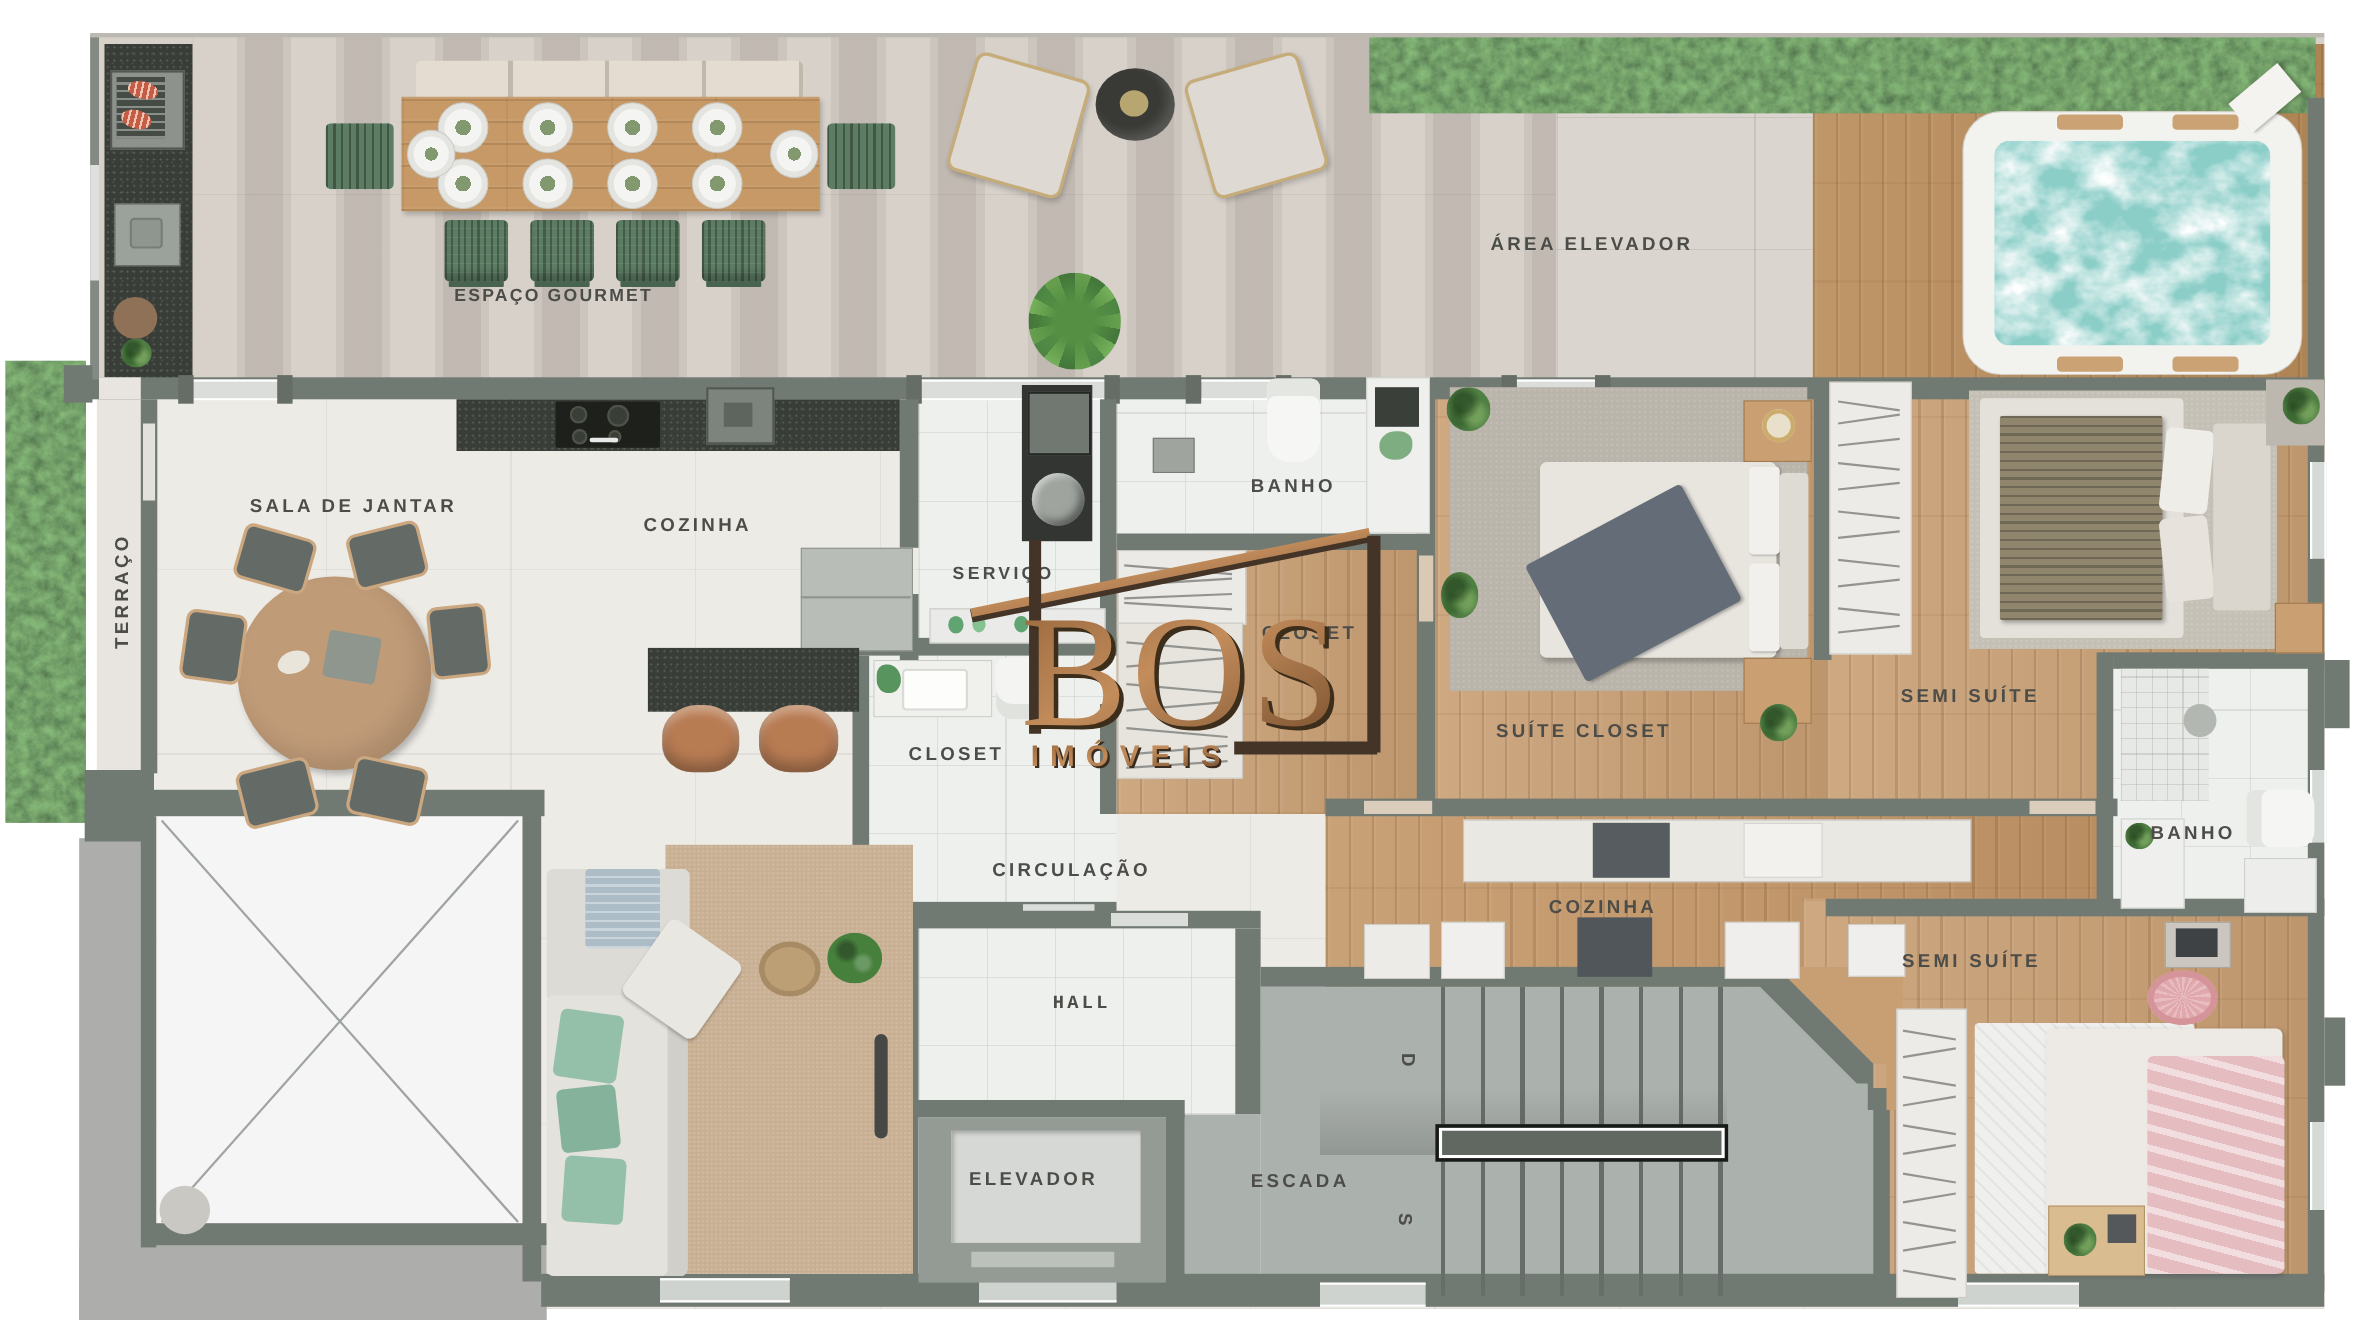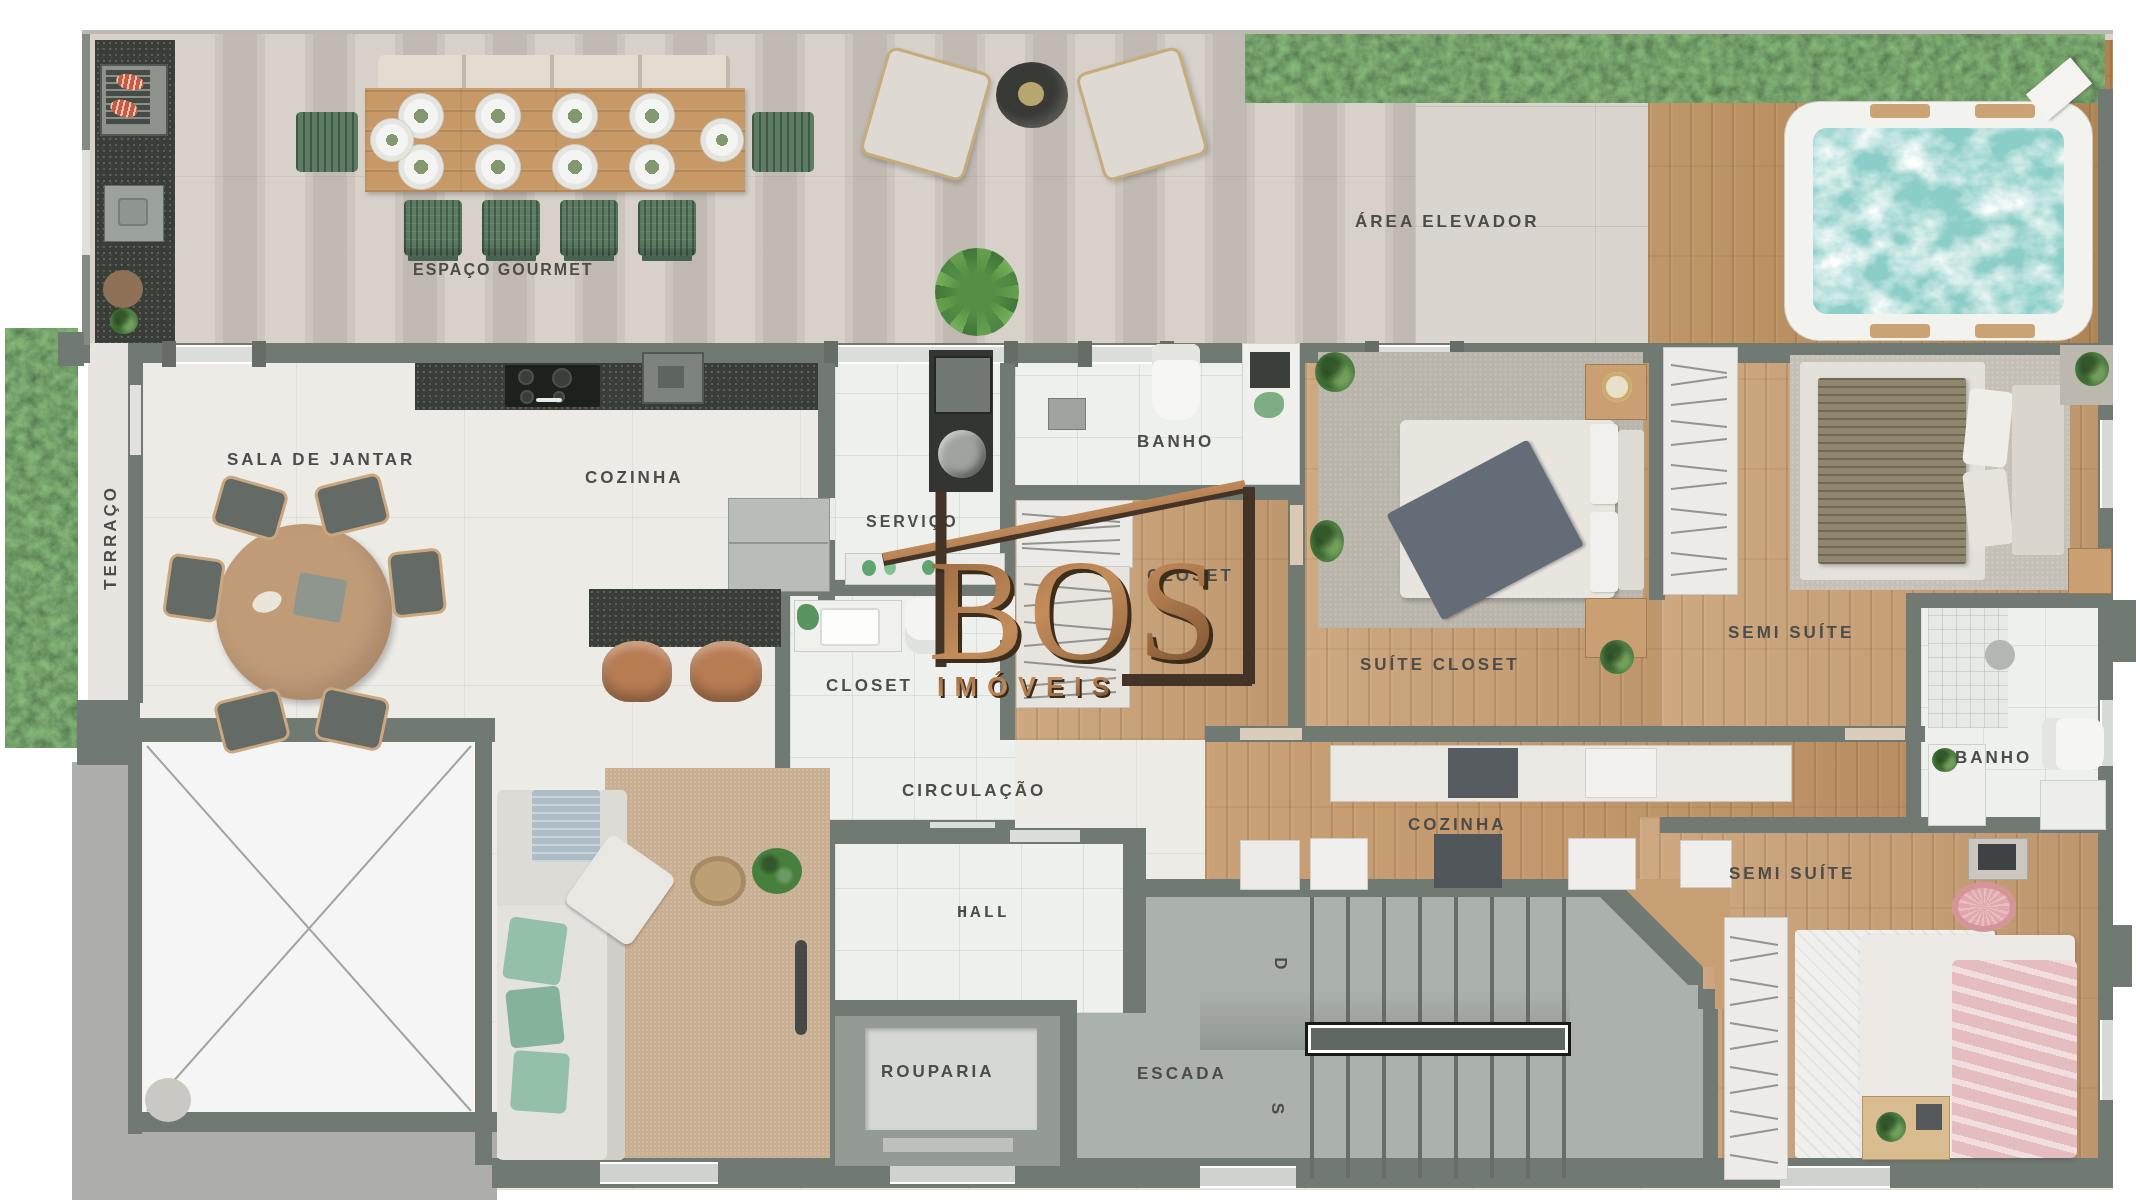--- a/index.html
+++ b/index.html
@@ -396,21 +396,21 @@
   <div class="lbl" style="left:1137px;top:432px;">BANHO</div>
   <div class="lbl" style="left:1147px;top:566px;">CLOSET</div>
   <div class="lbl" style="left:1360px;top:655px;">SUÍTE CLOSET</div>
   <div class="lbl" style="left:1728px;top:623px;">SEMI SUÍTE</div>
   <div class="lbl" style="left:826px;top:676px;">CLOSET</div>
   <div class="lbl" style="left:902px;top:781px;">CIRCULAÇÃO</div>
   <div class="lbl" style="left:1408px;top:815px;">COZINHA</div>
   <div class="lbl" style="left:1955px;top:748px;">BANHO</div>
   <div class="lbl" style="left:1729px;top:864px;">SEMI SUÍTE</div>
   <div class="lbl" style="left:957px;top:903px;font-family:Liberation Mono, monospace;">HALL</div>
-  <div class="lbl" style="left:881px;top:1062px;">ROUPARIA</div>
+  <div class="lbl" style="left:881px;top:1062px;">ELEVADOR</div>
   <div class="lbl" style="left:1137px;top:1064px;">ESCADA</div>
   <div class="lbl" style="left:61px;top:530px;width:100px;text-align:center;transform:rotate(-90deg);">TERRAÇO</div>
   <div class="lbl" style="left:1272px;top:955px;transform:rotate(90deg);">D</div>
   <div class="lbl" style="left:1270px;top:1100px;transform:rotate(90deg);">S</div>
 
   <svg class="a" style="left:860px;top:460px;" width="420" height="260" viewBox="0 0 420 260">
     <defs>
       <linearGradient id="cop" x1="0" y1="0" x2="1" y2="1">
         <stop offset="0" stop-color="#8f5c30"></stop>
         <stop offset="0.45" stop-color="#c08753"></stop>

